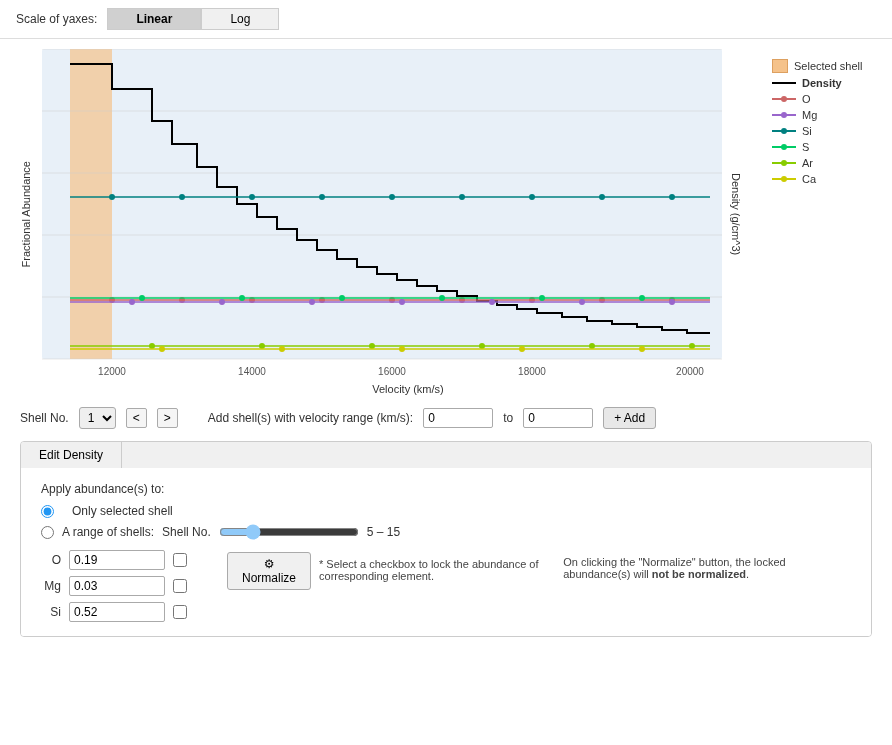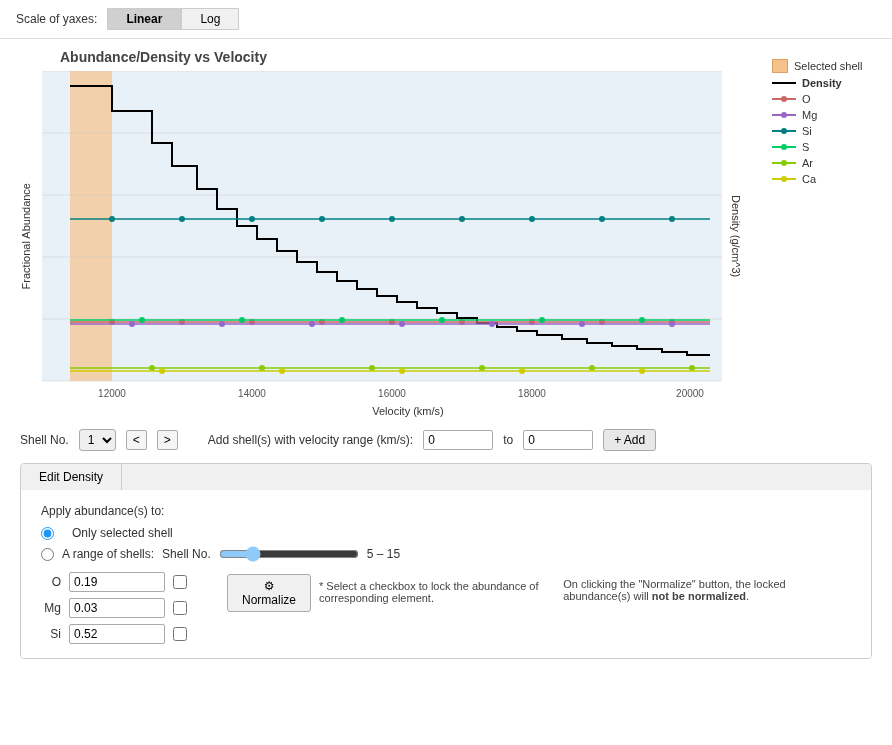--- a/index.html
+++ b/index.html
@@ -1,20 +1,20 @@
 <!DOCTYPE html>
 <html><head>
   <meta charset="utf-8">
   <style>
     * { box-sizing: border-box; margin: 0; padding: 0; }
     body { font-family: Arial, sans-serif; font-size: 12px; background: #fff; color: #333; width: 892px; min-height: 745px; }
 
     .top-bar { display: flex; align-items: center; padding: 8px 16px; border-bottom: 1px solid #ddd; }
     .top-bar label { margin-right: 10px; font-size: 12px; }
-    .scale-btn { padding: 3px 18px; border: 1px solid #ccc; background: #f0f0f0; font-size: 12px; cursor: pointer; }
+    .scale-btn { padding: 3px 28px; border: 1px solid #ccc; background: #f0f0f0; font-size: 12px; cursor: pointer; }
     .scale-btn.active { background: #d0d0d0; font-weight: bold; }
 
     .chart-area { display: flex; padding: 10px 20px 0 20px; }
     .chart-container { flex: 1; position: relative; }
     .chart-title { font-size: 14px; font-weight: bold; color: #444; margin-bottom: 6px; margin-left: 40px; }
 
     .chart-wrap { position: relative; width: 680px; height: 330px; margin-left: 50px; }
     .y-label-left { position: absolute; left: -44px; top: 50%; transform: translateY(-50%) rotate(-90deg); font-size: 11px; white-space: nowrap; }
 
     svg.chart { width: 680px; height: 330px; }
@@ -58,21 +58,20 @@
 <body>
 
 <div class="top-bar">
   <label>Scale of yaxes:</label>
   <button class="scale-btn active">Linear</button>
   <button class="scale-btn">Log</button>
 </div>
 
 <div class="chart-area">
   <div class="chart-container">
-    <div class="chart-title">Abundance/Density vs Velocity</div>
     <div style="position:relative; display:flex; align-items:center;">
       <span class="y-label-left" style="position:relative; left:0; top:0; transform:none; writing-mode:vertical-rl; text-orientation:mixed; transform:rotate(180deg); font-size:11px; margin-right:6px;">Fractional Abundance</span>
       <div class="chart-wrap" style="margin-left:4px;">
         <svg class="chart" viewBox="0 0 680 330">
 
           <rect x="0" y="0" width="680" height="310" fill="#e8f0f8" rx="2"></rect>
 
           <rect x="28" y="0" width="42" height="310" fill="#f5c28a" opacity="0.7"></rect>
 
           <line x1="0" y1="310" x2="680" y2="310" stroke="#ccc" stroke-width="0.5"></line>

